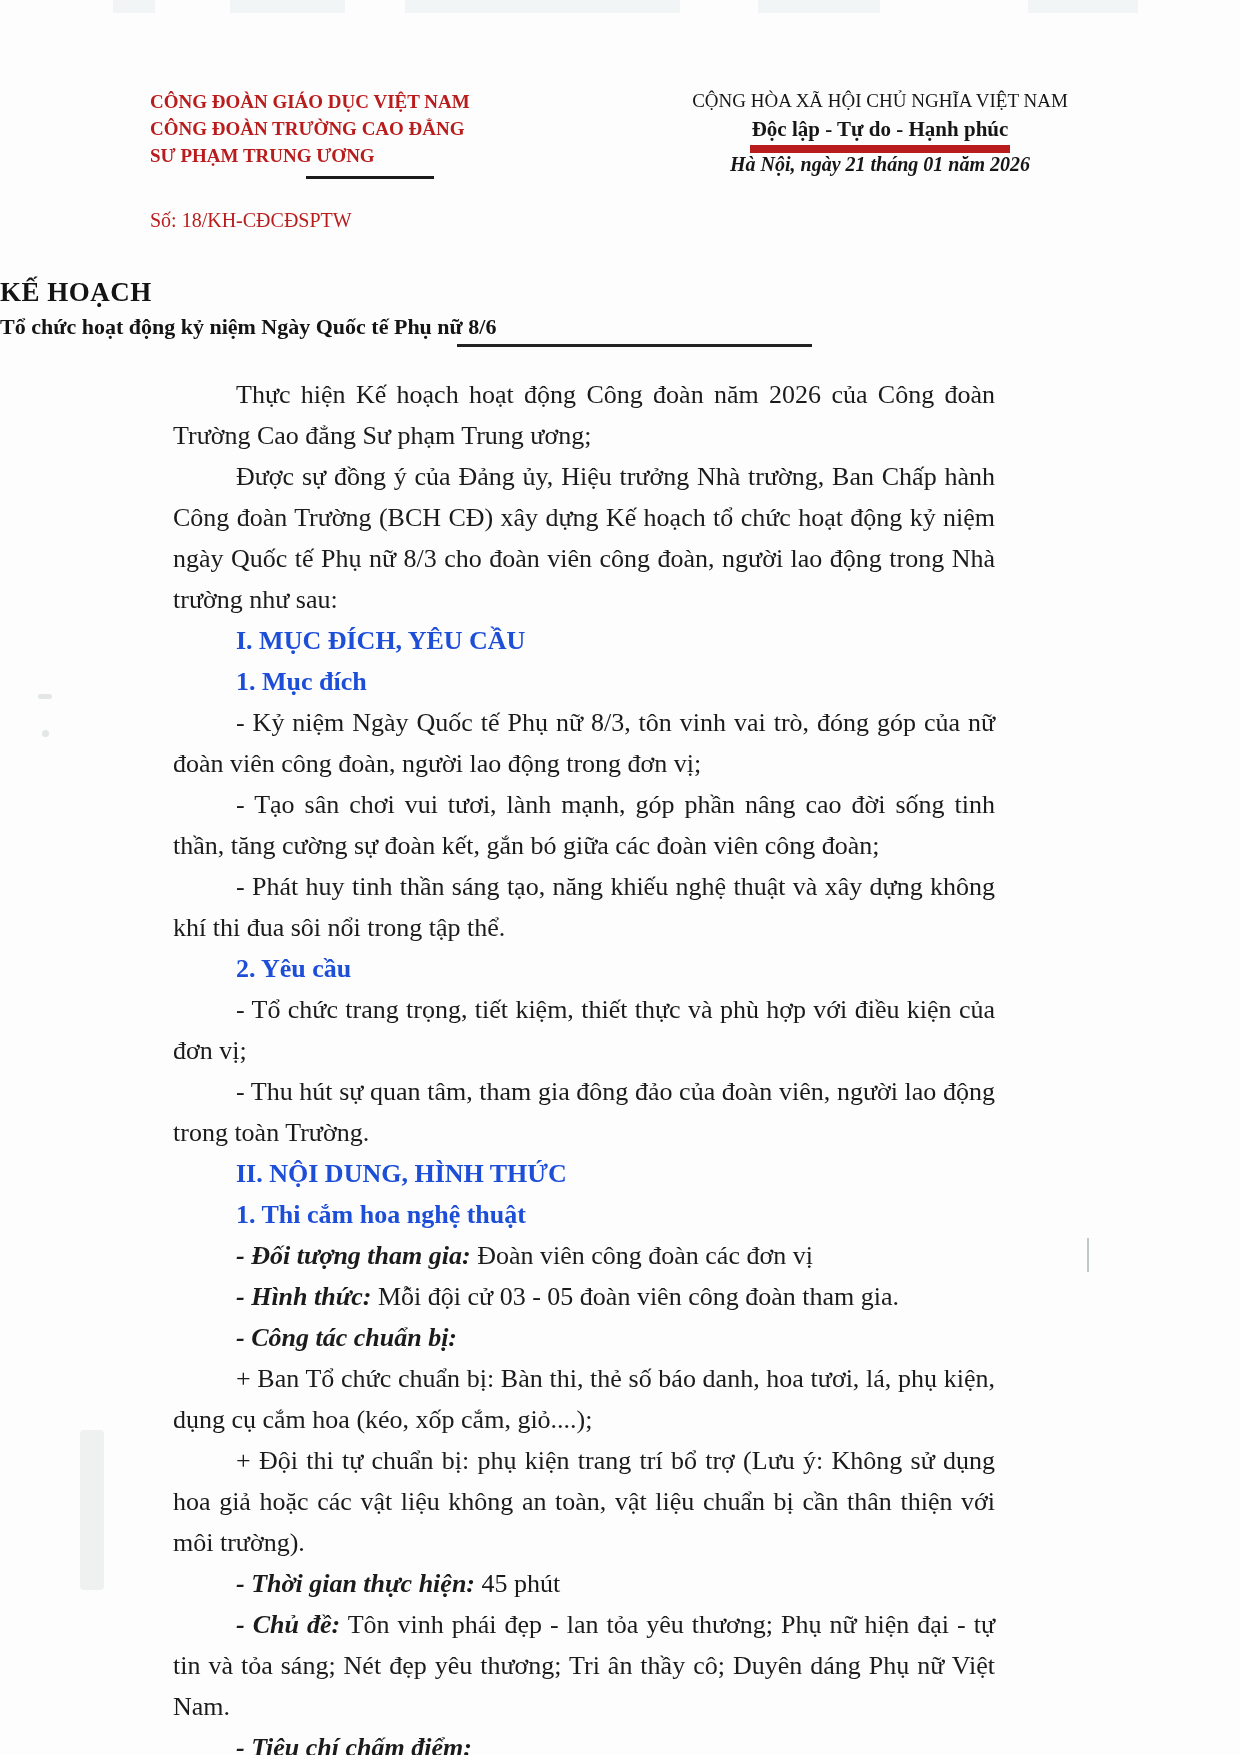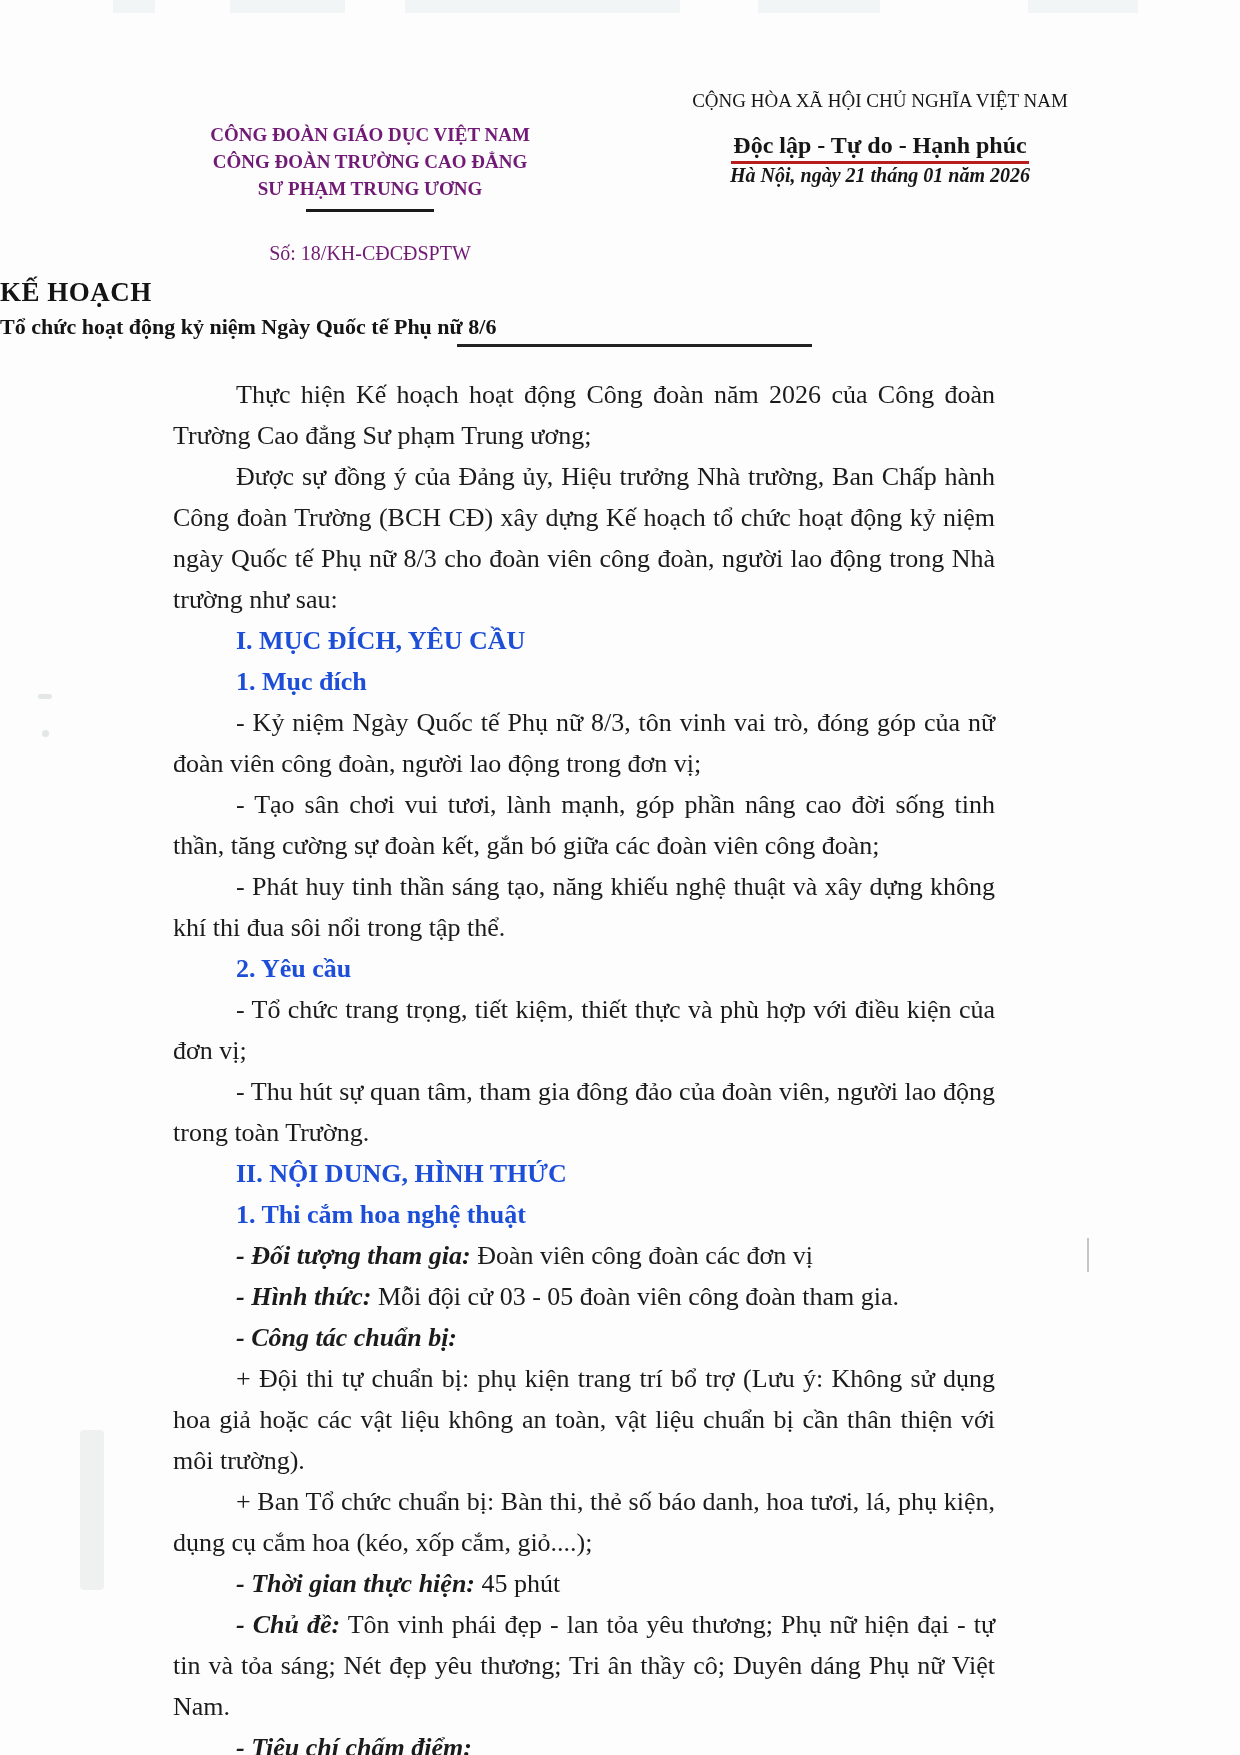--- a/index.html
+++ b/index.html
@@ -19,49 +19,48 @@
   
   .artifact { position: absolute; background: #f2f5f5; }
   .a-top { top: 0; height: 13px; }
   .a-tick { background: #c2c7c7; }
   .a-smudge { background: #eff1f1; border-radius: 4px; }
 
   
   .hdr-left {
     position: absolute;
     top: 88px; left: 150px; width: 440px;
-    text-align: center;
+    text-align: left;
     font-weight: bold;
     font-size: 19px;
     line-height: 27px;
-    color: #701a75;
-    margin-top: 33px;
+    color: #b91c1c;
   }
   .hdr-left .rule {
     width: 128px; height: 3px; background: #1a1a1a;
     margin: 7px auto 0;
   }
   .doc-number {
     font-weight: normal;
     font-size: 20px;
     margin-top: 28px;
   }
   .hdr-right {
     position: absolute;
     top: 88px; left: 640px; width: 480px;
     text-align: center;
     color: #161616;
   }
   .hdr-right .l1 { font-weight: normal; font-size: 19px; line-height: 26px; }
   .hdr-right .l2 {
     display: inline-block;
-    font-weight: bold; font-size: 24px; line-height: 26px;
-    border-bottom: 3px solid #b91c1c;
+    font-weight: bold; font-size: 21px; line-height: 26px;
+    border-bottom: 8px solid #b91c1c;
     padding: 0 2px 3px;
-    margin-top: 18px;
+    margin-top: 2px;
   }
   .date-line {
     font-style: italic;
     font-weight: 700;
     font-size: 20px;
   }
 
   
   .title-block {
     position: absolute;
@@ -136,20 +135,20 @@
       <p class="para body"><span>- Tạo sân chơi vui tươi, lành mạnh, góp phần nâng cao đời sống tinh thần, tăng cường sự đoàn kết, gắn bó giữa các đoàn viên công đoàn;</span></p>
       <p class="para body"><span>- Phát huy tinh thần sáng tạo, năng khiếu nghệ thuật và xây dựng không khí thi đua sôi nổi trong tập thể.</span></p>
       <p class="para section"><span>2. Yêu cầu</span></p>
       <p class="para body"><span>- Tổ chức trang trọng, tiết kiệm, thiết thực và phù hợp với điều kiện của đơn vị;</span></p>
       <p class="para body"><span>- Thu hút sự quan tâm, tham gia đông đảo của đoàn viên, người lao động trong toàn Trường.</span></p>
       <p class="para section"><span>II. NỘI DUNG, HÌNH THỨC</span></p>
       <p class="para section"><span>1. Thi cắm hoa nghệ thuật</span></p>
       <p class="para item"><span class="bi">- Đối tượng tham gia:</span><span> Đoàn viên công đoàn các đơn vị</span></p>
       <p class="para item"><span class="bi">- Hình thức:</span><span> Mỗi đội cử 03 - 05 đoàn viên công đoàn tham gia.</span></p>
       <p class="para item"><span class="bi">- Công tác chuẩn bị:</span></p>
+      <p class="para body"><span>+ Ban Tổ chức chuẩn bị: Bàn thi, thẻ số báo danh, hoa tươi, lá, phụ kiện, dụng cụ cắm hoa (kéo, xốp cắm, giỏ....);</span></p>
       <p class="para body"><span>+ Đội thi tự chuẩn bị: phụ kiện trang trí bổ trợ (Lưu ý: Không sử dụng hoa giả hoặc các vật liệu không an toàn, vật liệu chuẩn bị cần thân thiện với môi trường).</span></p>
-      <p class="para body"><span>+ Ban Tổ chức chuẩn bị: Bàn thi, thẻ số báo danh, hoa tươi, lá, phụ kiện, dụng cụ cắm hoa (kéo, xốp cắm, giỏ....);</span></p>
       <p class="para item"><span class="bi">- Thời gian thực hiện:</span><span> 45 phút</span></p>
       <p class="para item"><span class="bi">- Chủ đề:</span><span> Tôn vinh phái đẹp - lan tỏa yêu thương; Phụ nữ hiện đại - tự tin và tỏa sáng; Nét đẹp yêu thương; Tri ân thầy cô; Duyên dáng Phụ nữ Việt Nam.</span></p>
       <p class="para item"><span class="bi">- Tiêu chí chấm điểm:</span></p>
     </div>
 
 </div>
 
 </body></html>

